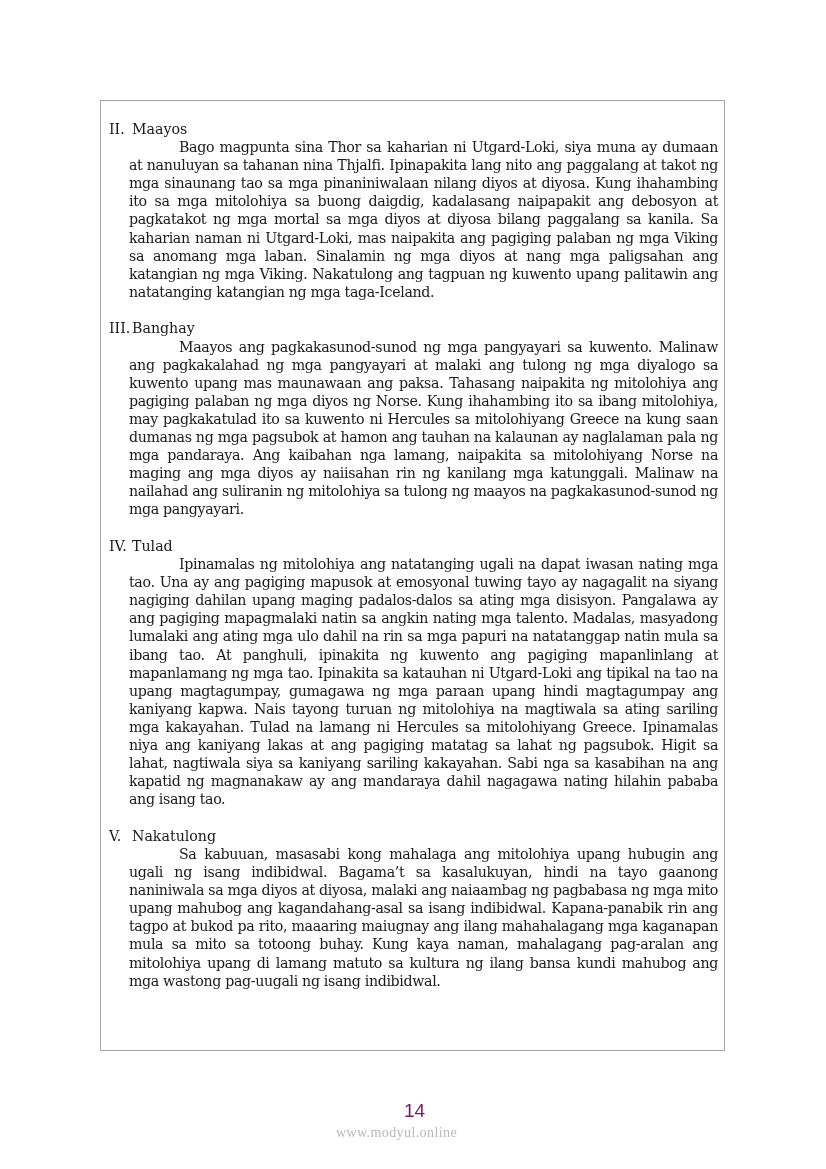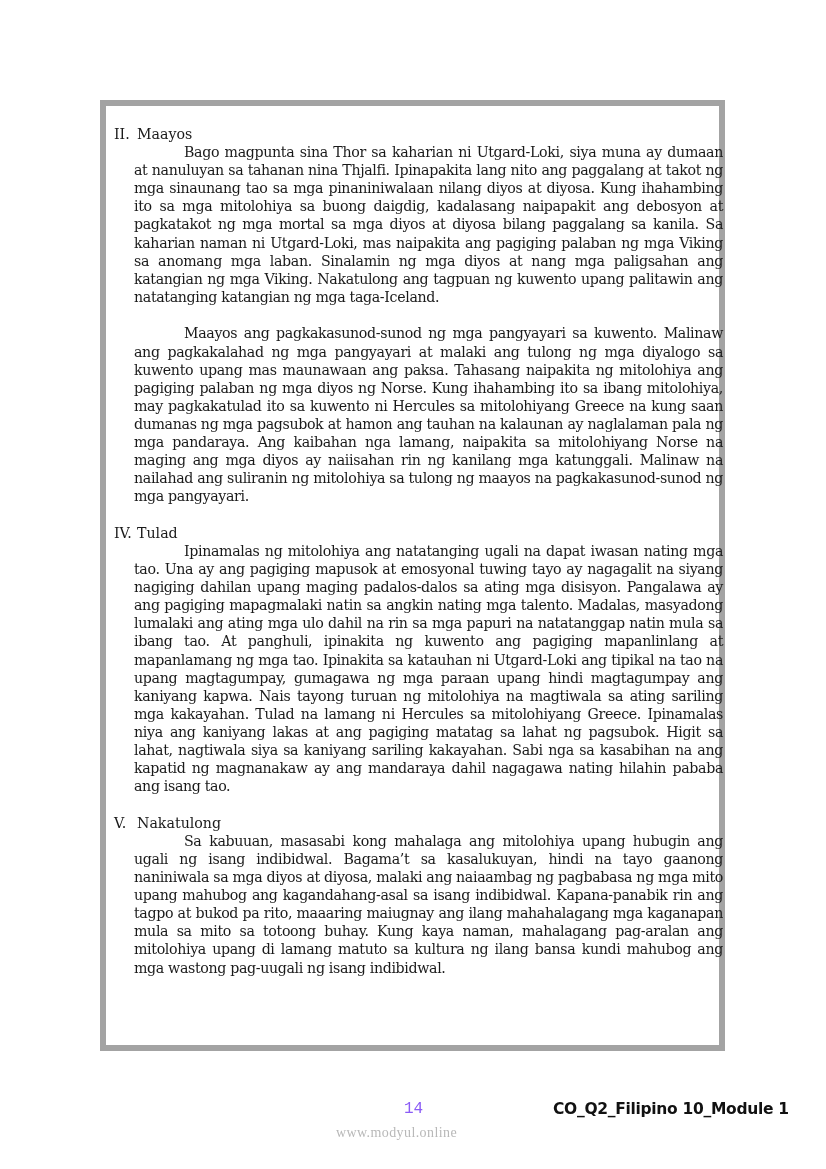--- a/index.html
+++ b/index.html
@@ -1,36 +1,36 @@
 <!DOCTYPE html>
 <html><head>
 <meta charset="utf-8">
 <style>
   html, body { margin: 0; padding: 0; background: #ffffff; }
   body { width: 826px; height: 1169px; position: relative; overflow: hidden; }
   .page { position: absolute; left: 0; top: 0; width: 826px; height: 1169px; background: #fff; }
   .box {
     position: absolute; left: 100px; top: 100px; width: 625px; height: 951px;
-    border: 6px solid #a3a3a3; box-sizing: border-box;
+    border: 1px solid #a3a3a3; box-sizing: border-box;
   }
   .content {
     position: absolute; left: 8px; top: 19px; width: 609px;
     font-family: "DejaVu Serif", "Liberation Serif", serif;
     font-size: 14.2px; line-height: 18.1px; color: #1a1a1a;
   }
   .section { margin-bottom: 18.5px; }
   .heading { display: flex; }
   .heading .num { width: 23px; flex: none; }
   .para {
     margin-left: 20px; text-align: justify; text-indent: 50px;
     letter-spacing: -0.35px; word-spacing: 0px;
   }
   .pagenum {
     position: absolute; left: 404px; top: 1100px;
-    font-family: Liberation Mono, monospace; font-size: 16px; color: #8b5cf6;
+    font-family: Liberation Sans, sans-serif; font-size: 19px; color: #701a75;
   }
   .module {
     position: absolute; left: 553px; top: 1100px;
     font-family: "DejaVu Sans", "Liberation Sans", sans-serif; font-weight: bold; font-size: 15.5px; color: #111;
     letter-spacing: -0.3px;
   }
   .watermark {
     position: absolute; left: 336px; top: 1125px;
     font-family: Liberation Serif, serif; font-size: 14px; color: #b8b8b8;
     letter-spacing: 0.4px;
@@ -45,20 +45,24 @@
 
       <div class="section">
         <div class="heading">
           <span class="num">II.</span>
           <span>Maayos</span>
         </div>
         <div class="para">Bago magpunta sina Thor sa kaharian ni Utgard-Loki, siya muna ay dumaan at nanuluyan sa tahanan nina Thjalfi. Ipinapakita lang nito ang paggalang at takot ng mga sinaunang tao sa mga pinaniniwalaan nilang diyos at diyosa. Kung ihahambing ito sa mga mitolohiya sa buong daigdig, kadalasang naipapakit ang debosyon at pagkatakot ng mga mortal sa mga diyos at diyosa bilang paggalang sa kanila. Sa kaharian naman ni Utgard-Loki, mas naipakita ang pagiging palaban ng mga Viking sa anomang mga laban. Sinalamin ng mga diyos at nang mga paligsahan ang katangian ng mga Viking. Nakatulong ang tagpuan ng kuwento upang palitawin ang natatanging katangian ng mga taga-Iceland.</div>
       </div>
 
       <div class="section">
+        <div class="heading">
+          <span class="num">III.</span>
+          <span>Banghay</span>
+        </div>
         <div class="para">Maayos ang pagkakasunod-sunod ng mga pangyayari sa kuwento. Malinaw ang pagkakalahad ng mga pangyayari at malaki ang tulong ng mga diyalogo sa kuwento upang mas maunawaan ang paksa. Tahasang naipakita ng mitolohiya ang pagiging palaban ng mga diyos ng Norse. Kung ihahambing ito sa ibang mitolohiya, may pagkakatulad ito sa kuwento ni Hercules sa mitolohiyang Greece na kung saan dumanas ng mga pagsubok at hamon ang tauhan na kalaunan ay naglalaman pala ng mga pandaraya. Ang kaibahan nga lamang, naipakita sa mitolohiyang Norse na maging ang mga diyos ay naiisahan rin ng kanilang mga katunggali. Malinaw na nailahad ang suliranin ng mitolohiya sa tulong ng maayos na pagkakasunod-sunod ng mga pangyayari.</div>
       </div>
 
       <div class="section">
         <div class="heading">
           <span class="num">IV.</span>
           <span>Tulad</span>
         </div>
         <div class="para">Ipinamalas ng mitolohiya ang natatanging ugali na dapat iwasan nating mga tao. Una ay ang pagiging mapusok at emosyonal tuwing tayo ay nagagalit na siyang nagiging dahilan upang maging padalos-dalos sa ating mga disisyon. Pangalawa ay ang pagiging mapagmalaki natin sa angkin nating mga talento. Madalas, masyadong lumalaki ang ating mga ulo dahil na rin sa mga papuri na natatanggap natin mula sa ibang tao. At panghuli, ipinakita ng kuwento ang pagiging mapanlinlang at mapanlamang ng mga tao. Ipinakita sa katauhan ni Utgard-Loki ang tipikal na tao na upang magtagumpay, gumagawa ng mga paraan upang hindi magtagumpay ang kaniyang kapwa. Nais tayong turuan ng mitolohiya na magtiwala sa ating sariling mga kakayahan. Tulad na lamang ni Hercules sa mitolohiyang Greece. Ipinamalas niya ang kaniyang lakas at ang pagiging matatag sa lahat ng pagsubok. Higit sa lahat, nagtiwala siya sa kaniyang sariling kakayahan. Sabi nga sa kasabihan na ang kapatid ng magnanakaw ay ang mandaraya dahil nagagawa nating hilahin pababa ang isang tao.</div>
       </div>
@@ -68,15 +72,14 @@
           <span class="num">V.</span>
           <span>Nakatulong</span>
         </div>
         <div class="para">Sa kabuuan, masasabi kong mahalaga ang mitolohiya upang hubugin ang ugali ng isang indibidwal. Bagama’t sa kasalukuyan, hindi na tayo gaanong naniniwala sa mga diyos at diyosa, malaki ang naiaambag ng pagbabasa ng mga mito upang mahubog ang kagandahang-asal sa isang indibidwal. Kapana-panabik rin ang tagpo at bukod pa rito, maaaring maiugnay ang ilang mahahalagang mga kaganapan mula sa mito sa totoong buhay. Kung kaya naman, mahalagang pag-aralan ang mitolohiya upang di lamang matuto sa kultura ng ilang bansa kundi mahubog ang mga wastong pag-uugali ng isang indibidwal.</div>
       </div>
 
     </div>
   </div>
 
   <div class="pagenum">14</div>
-  <div class="module">CO_Q2_Filipino 10_Module 1</div>
   <div class="watermark">www.modyul.online</div>
 </div>
 
 </body></html>

